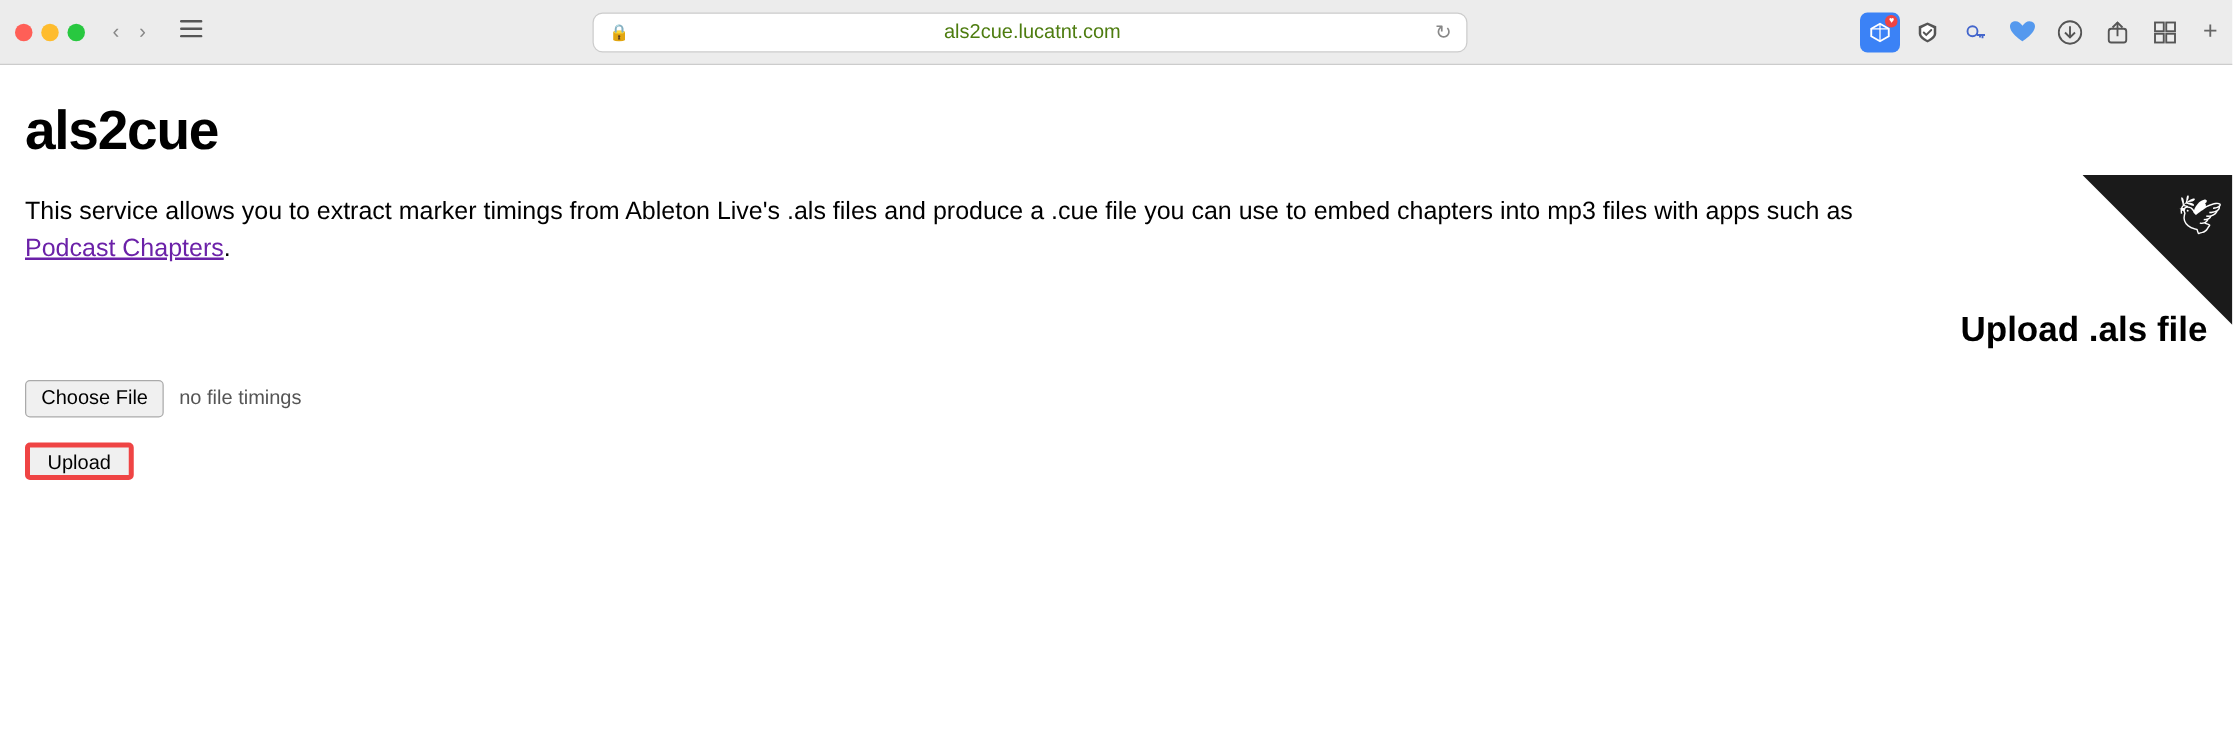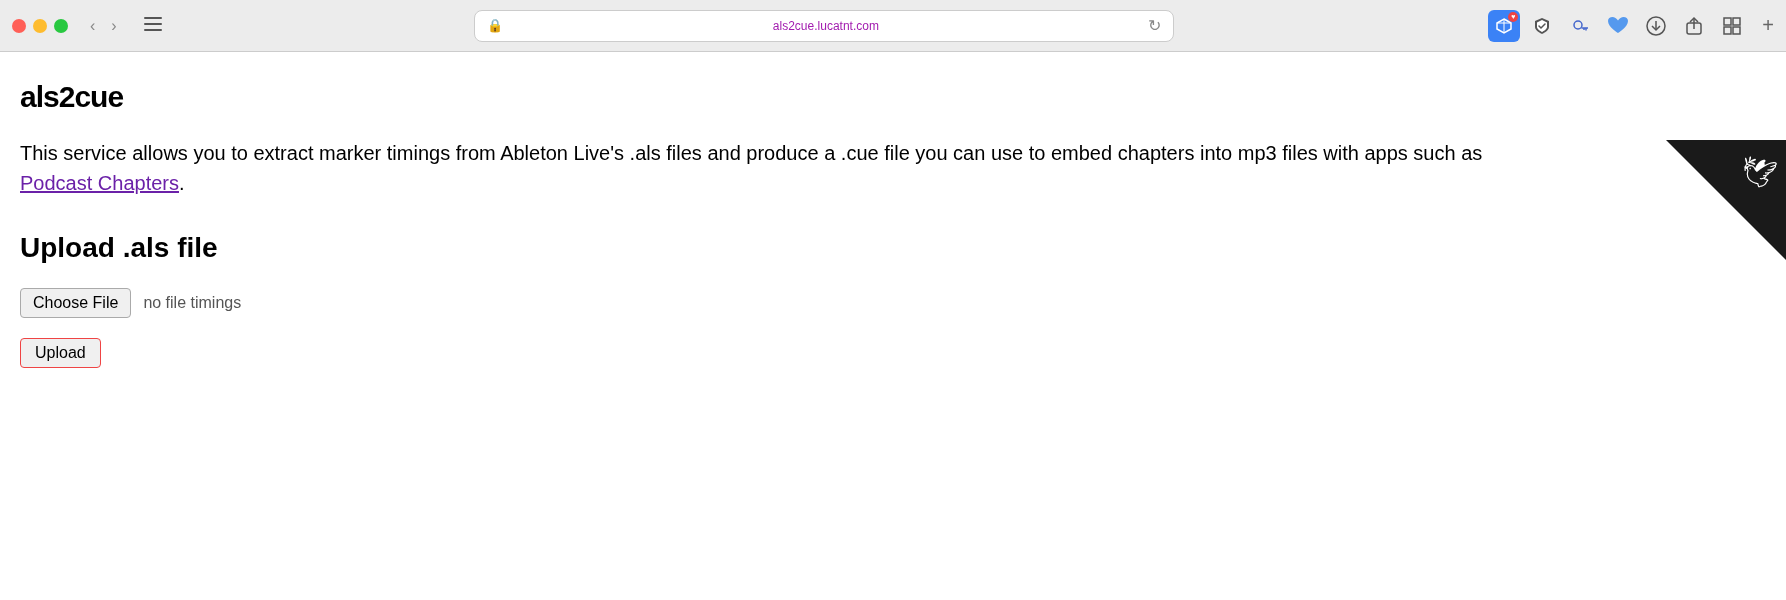--- a/index.html
+++ b/index.html
@@ -84,22 +84,22 @@
       max-width: 700px;
       margin: 0 auto;
     }
 
     .lock-icon {
       color: #888;
       font-size: 13px;
     }
 
     .url-text {
-      font-size: 12px;
-      color: #a21caf;
+      font-size: 16px;
+      color: #4d7c0f;
       flex: 1;
       text-align: center;
     }
 
     .reload-btn {
       background: none;
       border: none;
       color: #888;
       font-size: 16px;
       cursor: pointer;
@@ -187,21 +187,21 @@
     }
 
     
     .page-content {
       padding: 28px 20px 40px 20px;
       max-width: 1786px;
       position: relative;
     }
 
     .page-title {
-      font-size: 30px;
+      font-size: 44px;
       font-weight: 900;
       color: #000;
       margin-bottom: 24px;
       letter-spacing: -1px;
     }
 
     .description {
       font-size: 20px;
       line-height: 1.5;
       color: #000;
@@ -212,20 +212,21 @@
     .description a {
       color: #6b21a8;
       text-decoration: underline;
     }
 
     .upload-title {
       font-size: 28px;
       font-weight: 700;
       color: #000;
       margin-bottom: 24px;
+      text-align: right;
     }
 
     .file-upload-row {
       display: flex;
       align-items: center;
       gap: 12px;
       margin-bottom: 20px;
     }
 
     .choose-file-btn {
@@ -239,21 +240,21 @@
       min-width: 100px;
     }
 
     .no-file-text {
       font-size: 16px;
       color: #555;
     }
 
     .upload-btn {
       background: #f0f0f0;
-      border: 1px solid #ef4444;
+      border: 4px solid #ef4444;
       border-radius: 4px;
       padding: 4px 14px;
       font-size: 16px;
       cursor: pointer;
       height: 30px;
     }
   </style>
 </head>
 <body>
 

